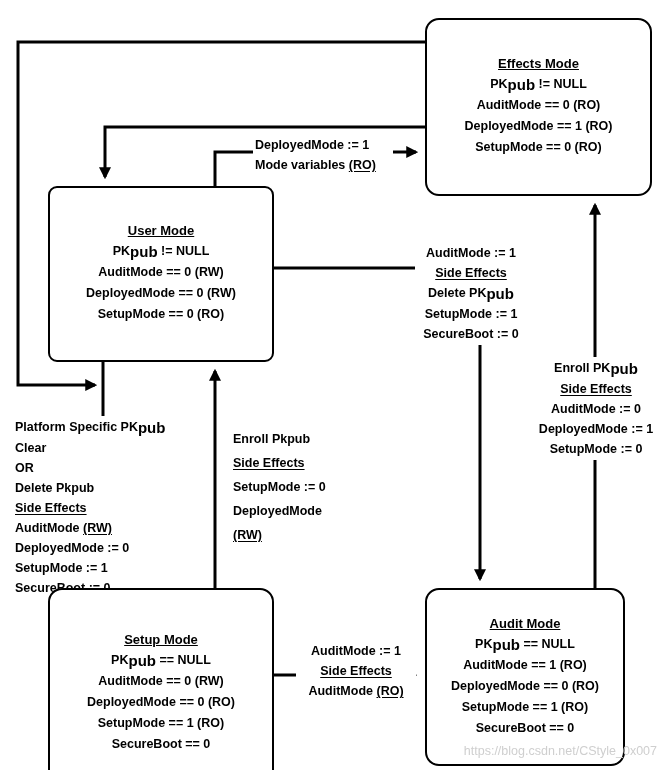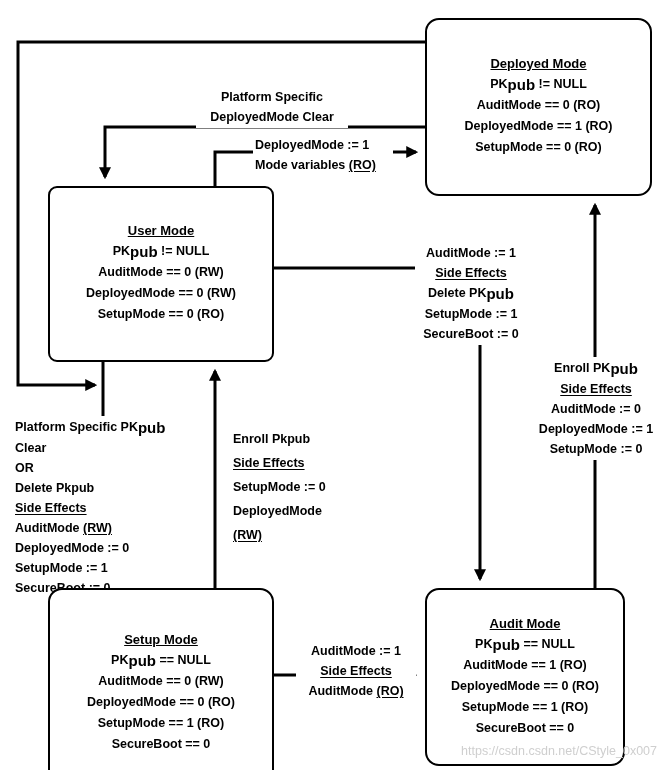--- a/index.html
+++ b/index.html
@@ -56,49 +56,48 @@
       <path d="M215,186 L215,152 L416,152" marker-end="url(#arrow)"></path>
       <path d="M274,268 L480,268 L480,579" marker-end="url(#arrow)"></path>
       <path d="M595,588 L595,205" marker-end="url(#arrow)"></path>
       <path d="M274,675 L415,675" marker-end="url(#arrow)"></path>
       <path d="M215,588 L215,371" marker-end="url(#arrow)"></path>
       <path d="M425,42 L18,42 L18,385 L95,385" marker-end="url(#arrow)"></path>
       <path d="M103,362 L103,578" marker-end="url(#arrow)"></path>
     </g>
   </svg>
 
-  <div class="edge-label center" style="left:196px; top:86px; width:152px;">Platform Specific<br>DeployedMode Clear</div>
 
   <div class="edge-label" style="left:253px; top:134px; width:140px;">DeployedMode := 1<br>Mode variables <u>(RO)</u></div>
 
   <div class="edge-label center" style="left:415px; top:242px; width:112px;">AuditMode := 1<br><u>Side Effects</u><br>Delete PK<sub>pub</sub><br>SetupMode := 1<br>SecureBoot := 0</div>
 
   <div class="edge-label center" style="left:536px; top:357px; width:120px;">Enroll PK<sub>pub</sub><br><u>Side Effects</u><br>AuditMode := 0<br>DeployedMode := 1<br>SetupMode := 0</div>
 
   <div class="edge-label" style="left:13px; top:400px; width:182px;margin-top:16px;">Platform Specific PK<sub>pub</sub> Clear<br>OR<br>Delete Pkpub<br><u>Side Effects</u><br>AuditMode <u>(RW)</u><br>DeployedMode := 0<br>SetupMode := 1<br>SecureBoot := 0</div>
 
   <div class="edge-label loose" style="left:231px; top:426px; width:118px;">Enroll Pkpub<br><u>Side Effects</u><br>SetupMode := 0<br>DeployedMode <u>(RW)</u></div>
 
   <div class="edge-label center" style="left:296px; top:640px; width:120px;">AuditMode := 1<br><u>Side Effects</u><br>AuditMode <u>(RO)</u></div>
 
   <div class="state-box" style="left:425px; top:18px; width:227px; height:178px;">
-    <div class="state-title">Deployed Mode</div>
+    <div class="state-title">Effects Mode</div>
     <div class="state-lines">PK<sub>pub</sub> != NULL<br>AuditMode == 0 (RO)<br>DeployedMode == 1 (RO)<br>SetupMode == 0 (RO)</div>
   </div>
 
   <div class="state-box" style="left:48px; top:186px; width:226px; height:176px;border-radius:9px;">
     <div class="state-title">User Mode</div>
     <div class="state-lines">PK<sub>pub</sub> != NULL<br>AuditMode == 0 (RW)<br>DeployedMode == 0 (RW)<br>SetupMode == 0 (RO)</div>
   </div>
 
   <div class="state-box" style="left:48px; top:588px; width:226px; height:210px;">
     <div class="state-title">Setup Mode</div>
     <div class="state-lines">PK<sub>pub</sub> == NULL<br>AuditMode == 0 (RW)<br>DeployedMode == 0 (RO)<br>SetupMode == 1 (RO)<br>SecureBoot == 0</div>
   </div>
 
   <div class="state-box" style="left:425px; top:588px; width:200px; height:178px;">
     <div class="state-title">Audit Mode</div>
     <div class="state-lines">PK<sub>pub</sub> == NULL<br>AuditMode == 1 (RO)<br>DeployedMode == 0 (RO)<br>SetupMode == 1 (RO)<br>SecureBoot == 0</div>
   </div>
 
-  <div class="watermark">https://csdn.csdn.net/CStyle_0x007</div>
+  <div class="watermark">https://blog.csdn.net/CStyle_0x007</div>
 
 </div>
 
 </body></html>

